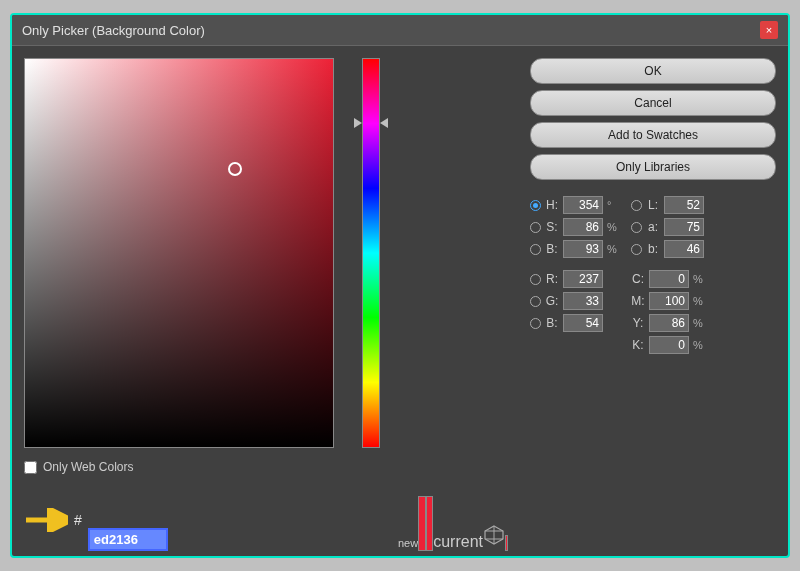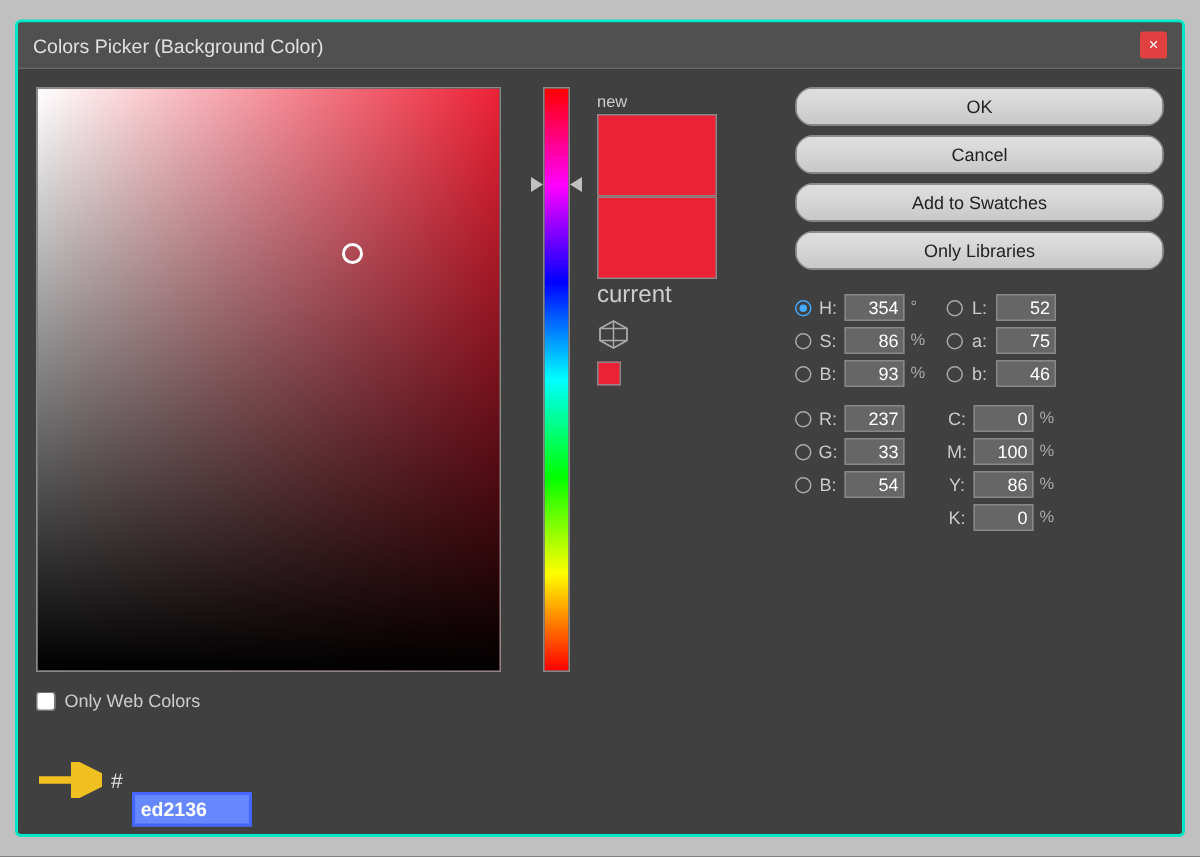--- a/index.html
+++ b/index.html
@@ -160,22 +160,22 @@
       right: -8px;
       width: 0;
       height: 0;
       border-top: 5px solid transparent;
       border-bottom: 5px solid transparent;
       border-right: 8px solid #c0c0c0;
     }
     
     .preview-area {
       display: flex;
-      flex-direction: column;
-      align-items: flex-start;
+      flex-direction: row;
+      align-items: flex-end;
       width: 110px;
       padding-top: 4px;
     }
     .preview-label-new {
       color: #ccc;
       font-size: 11px;
       margin-bottom: 2px;
     }
     .preview-box-new {
       width: 80px;
@@ -303,21 +303,21 @@
       font-size: 11px;
       width: 14px;
     }
   </style>
 </head>
 <body>
 
 <div class="dialog">
 
   <div class="title-bar">
-    <span class="title-text">Colors Picker (Background Color)</span>
+    <span class="title-text">Only Picker (Background Color)</span>
     <button class="close-btn">×</button>
   </div>
 
   <div class="dialog-body">
 
     <div class="color-picker-area">
       <div class="gradient-canvas">
         <div class="gradient-base"></div>
         <div class="gradient-dark"></div>
         <div class="color-cursor"></div>

